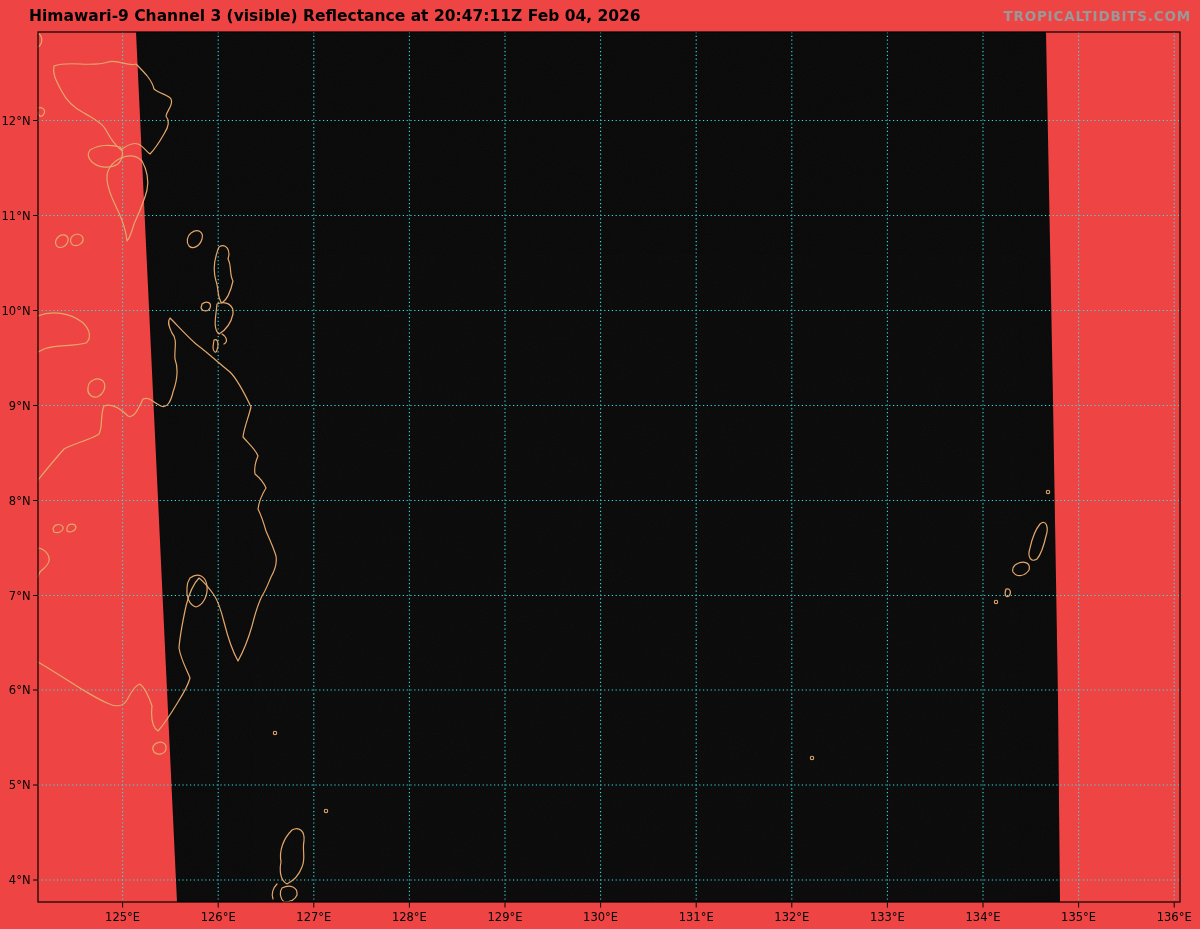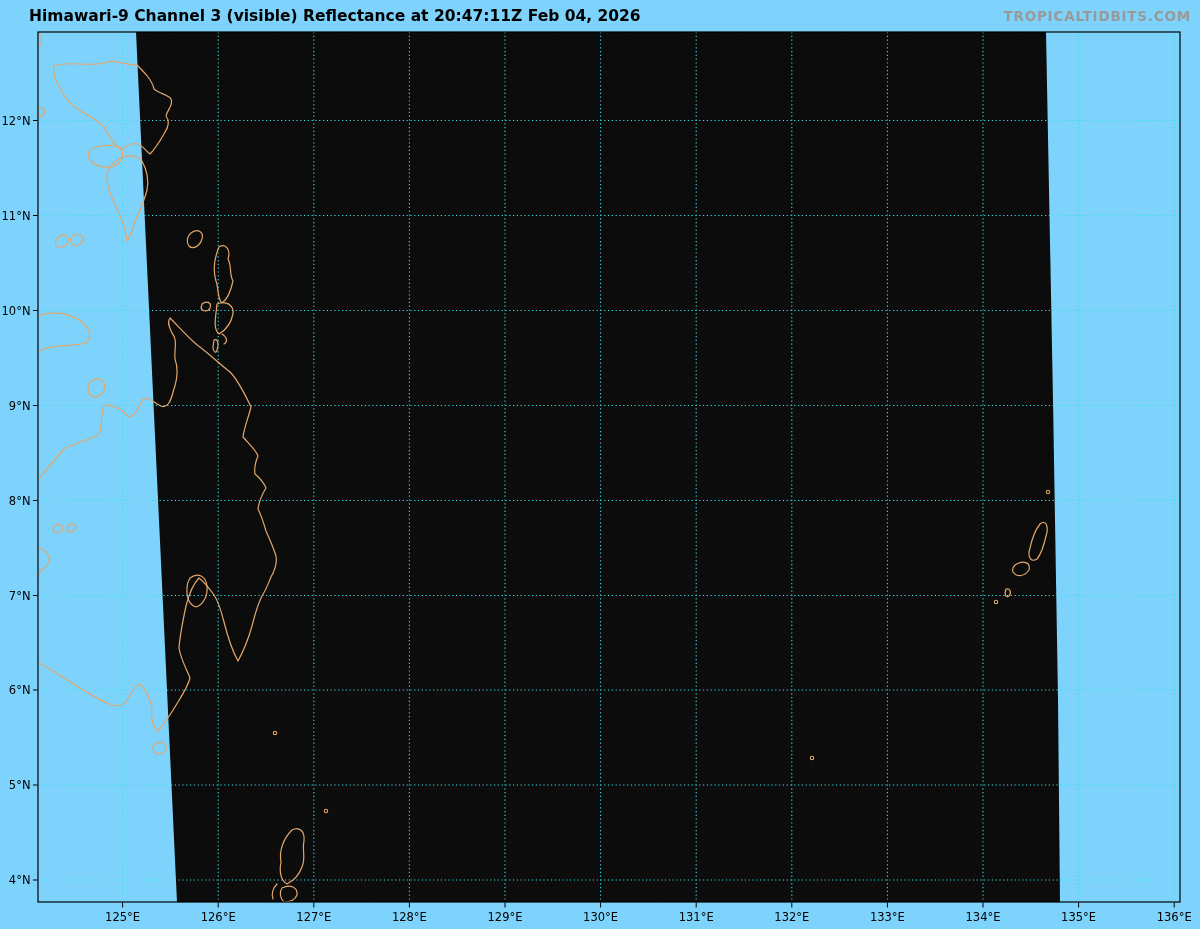--- a/index.html
+++ b/index.html
@@ -1,17 +1,17 @@
 <!DOCTYPE html>
 <html><head>
 <meta charset="utf-8">
 <style>
   html,body{margin:0;padding:0;background:#ffffff;}
   body{width:1200px;height:929px;overflow:hidden;font-family:"DejaVu Sans","Liberation Sans",sans-serif;}
-  .figure{position:relative;width:1200px;height:929px;background:#7dd3fc;}
+  .figure{position:relative;width:1200px;height:929px;background:#ef4444;}
   svg{display:block;}
   .title-text{font-family:"DejaVu Sans","Liberation Sans",sans-serif;font-weight:bold;font-size:15.5px;}
   .watermark-text{font-family:"DejaVu Sans","Liberation Sans",sans-serif;font-weight:bold;font-size:13.5px;letter-spacing:0.8px;}
   .tick-label{font-family:"DejaVu Sans","Liberation Sans",sans-serif;font-size:11.5px;}
 </style>
 </head>
 <body>
 
 <div class="figure">
   <svg id="map-svg" width="1200" height="929" viewBox="0 0 1200 929" xmlns="http://www.w3.org/2000/svg">

